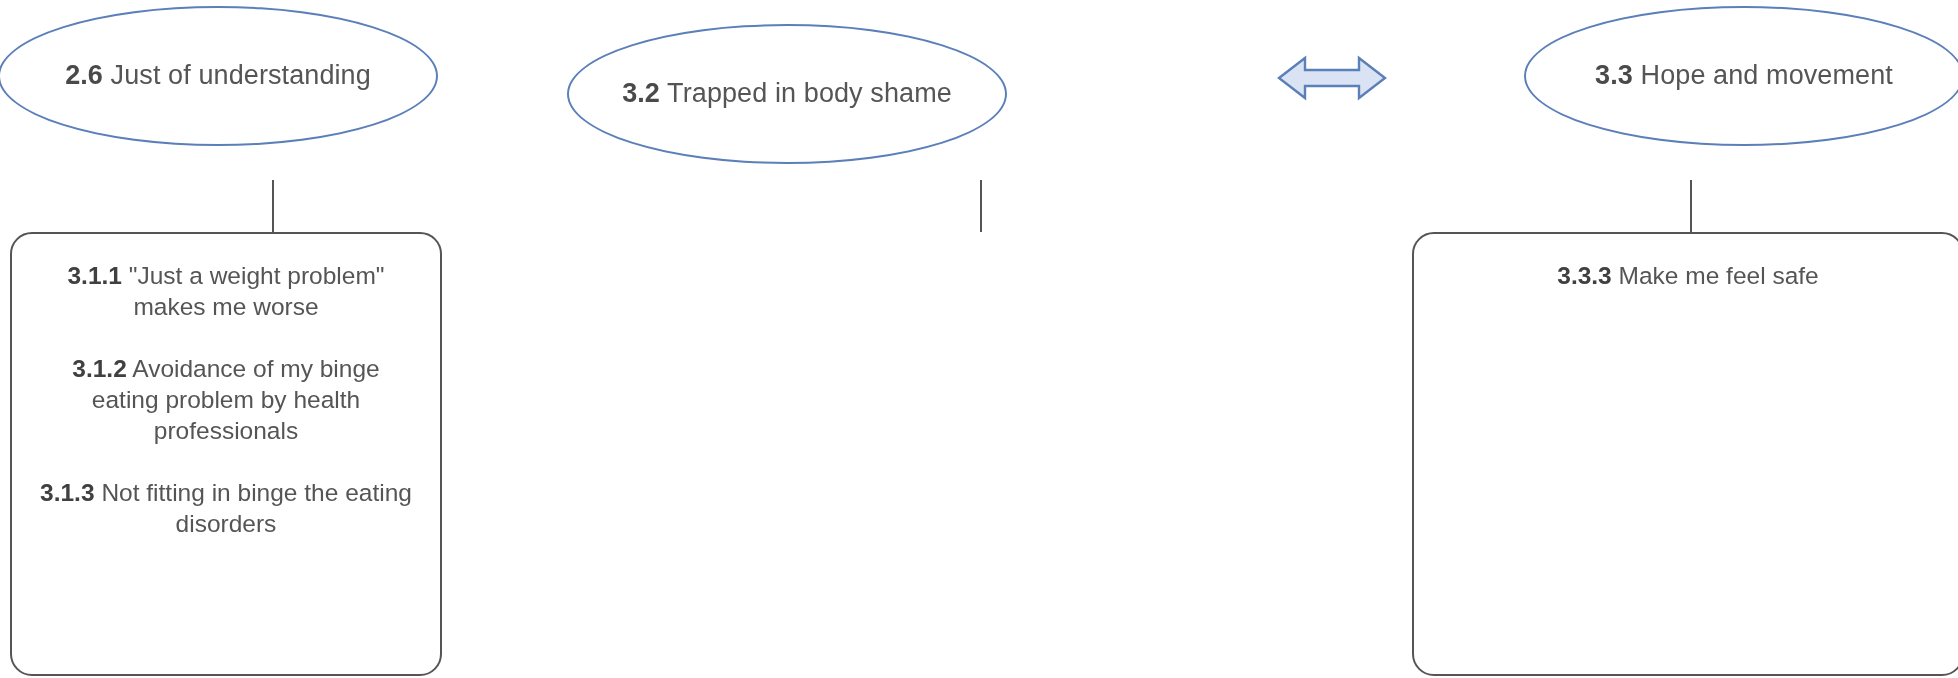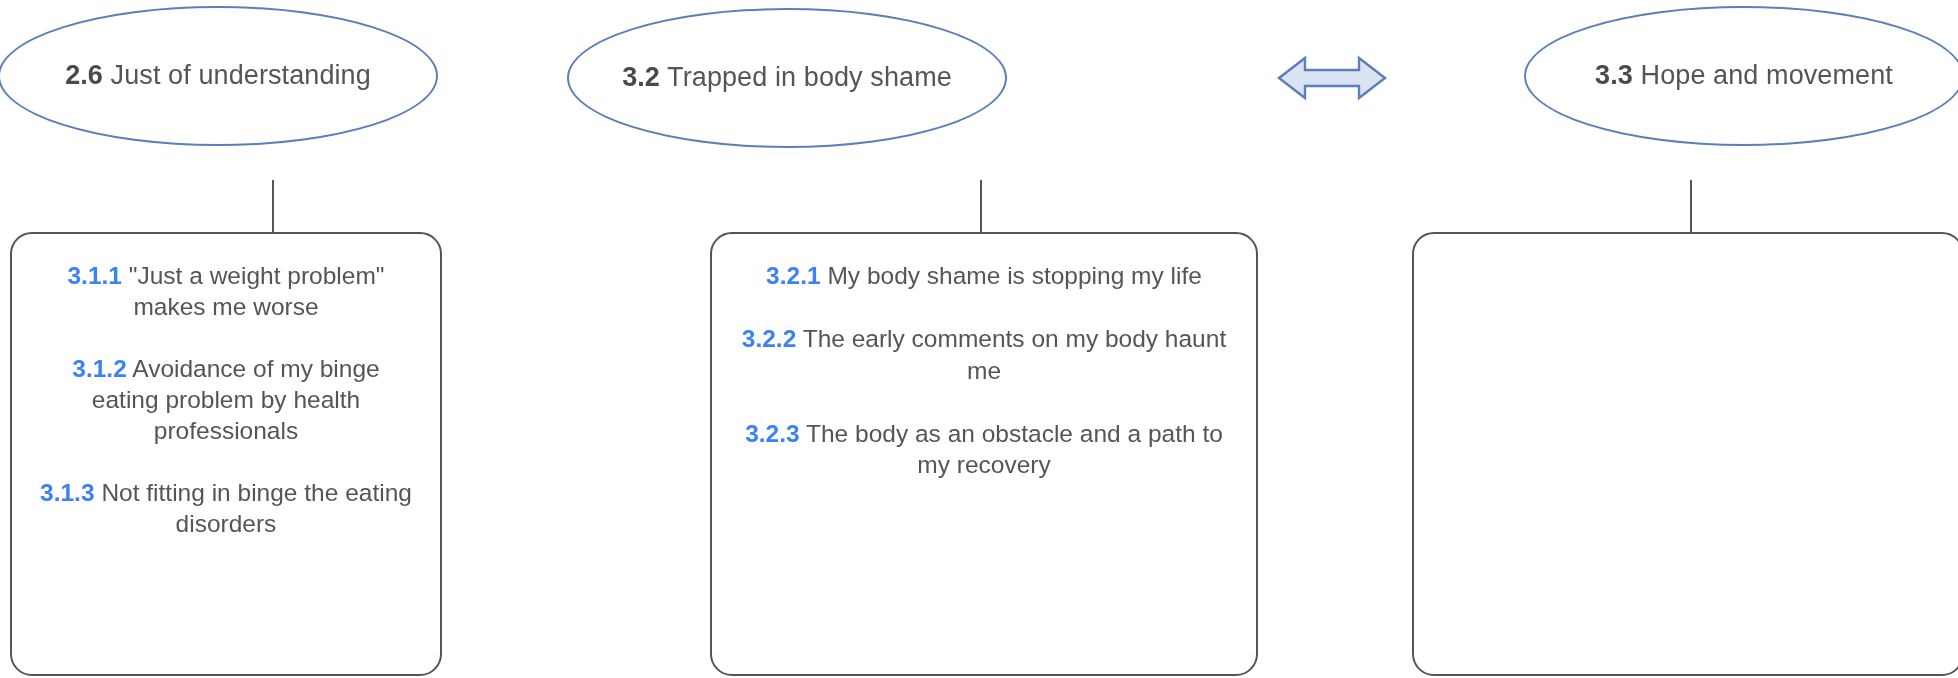--- a/index.html
+++ b/index.html
@@ -77,21 +77,21 @@
     text-align: center;
     color: #555555;
     margin: 0 0 26px 0;
     padding: 0 4px;
   }
   .subtheme-item:last-child {
     margin-bottom: 0;
   }
   .subtheme-item .num {
     font-weight: 700;
-    color: #3b82f6;
+    color: #404040;
   }
 
   
   #box-1 .subtheme-item { margin-bottom: 30px; }
   #box-2 .subtheme-item { margin-bottom: 32px; }
   #box-3 .subtheme-item { margin-bottom: 22px; }
   #box-1 .subtheme-item:last-child,
   #box-2 .subtheme-item:last-child,
   #box-3 .subtheme-item:last-child { margin-bottom: 0; }
 </style>
@@ -106,21 +106,21 @@
       <span>Just of understanding</span>
     </div>
   </div>
 
   <div class="double-arrow" id="arrow-1" style="left:575px; top:52px; width:110px; height:52px;">
     <svg width="110" height="52" viewBox="0 0 110 52">
       <polygon points="2,26 28,6 28,18 82,18 82,6 108,26 82,46 82,34 28,34 28,46" fill="#dae3f3" stroke="#5b7fb9" stroke-width="2.4" stroke-linejoin="miter"></polygon>
     </svg>
   </div>
 
-  <div class="theme-ellipse" id="ellipse-2" style="left:567px; top:8px; width:440px; height:140px;justify-content:center;">
+  <div class="theme-ellipse" id="ellipse-2" style="left:567px; top:24px; width:440px; height:140px;justify-content:center;">
     <div class="theme-label">
       <span class="num">3.2</span>
       <span>Trapped in body shame</span>
     </div>
   </div>
 
   <div class="double-arrow" id="arrow-2" style="left:1277px; top:52px; width:110px; height:52px;">
     <svg width="110" height="52" viewBox="0 0 110 52">
       <polygon points="2,26 28,6 28,18 82,18 82,6 108,26 82,46 82,34 28,34 28,46" fill="#dae3f3" stroke="#5b7fb9" stroke-width="2.4" stroke-linejoin="miter"></polygon>
     </svg>
@@ -145,31 +145,21 @@
     <p class="subtheme-item">
       <span class="num">3.1.2</span>
       <span>Avoidance of my binge eating problem by health professionals</span>
     </p>
     <p class="subtheme-item">
       <span class="num">3.1.3</span>
       <span>Not fitting in binge the eating disorders</span>
     </p>
   </div>
 
-  <div class="subtheme-box" id="box-2" style="left:710px; top:232px; width:548px; height:444px;">
-    <p class="subtheme-item">
-      <span class="num">3.2.1</span>
-      <span>My body shame is stopping my life</span>
-    </p>
-    <p class="subtheme-item">
-      <span class="num">3.2.2</span>
-      <span>The early comments on my body haunt me</span>
-    </p>
-    <p class="subtheme-item">
-      <span class="num">3.2.3</span>
-      <span>The body as an obstacle and a path to my recovery</span>
-    </p>
-  </div>
 
   <div class="subtheme-box" id="box-3" style="left:1412px; top:232px; width:552px; height:444px;">
+    <p class="subtheme-item">
+      <span class="num">3.3.3</span>
+      <span>Make me feel safe</span>
+    </p>
   </div>
 
 </div>
 
 </body></html>

